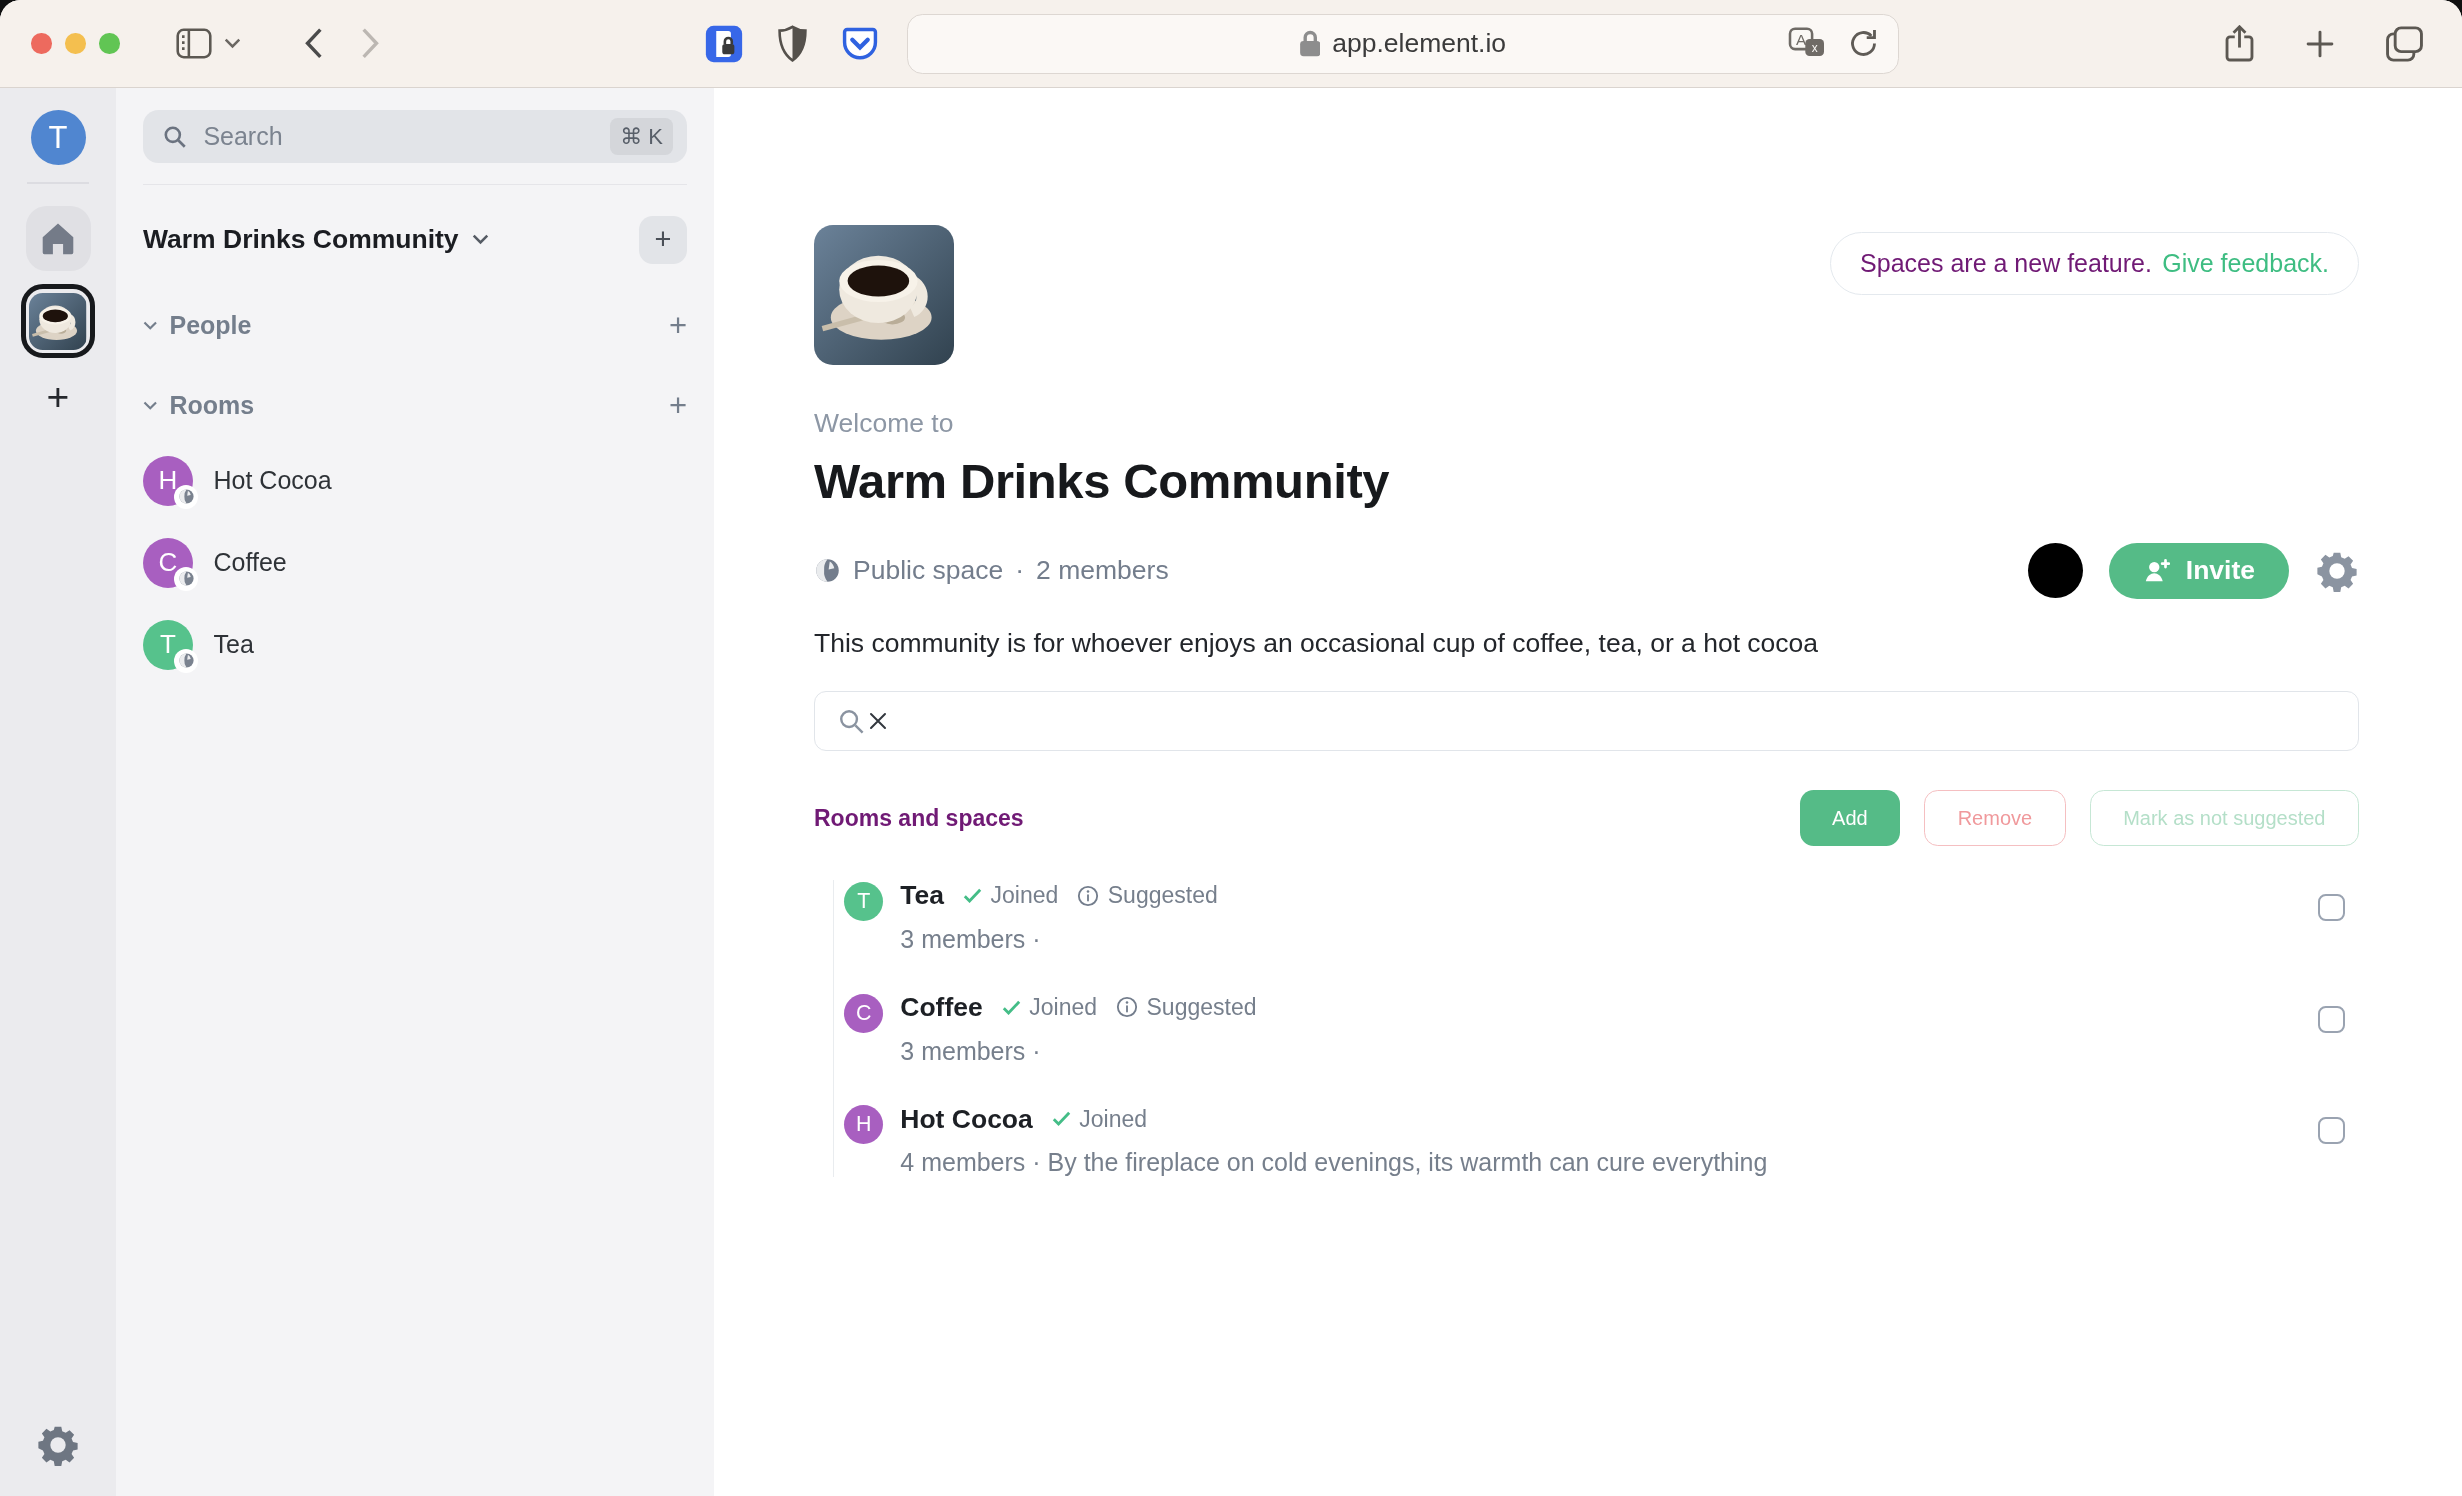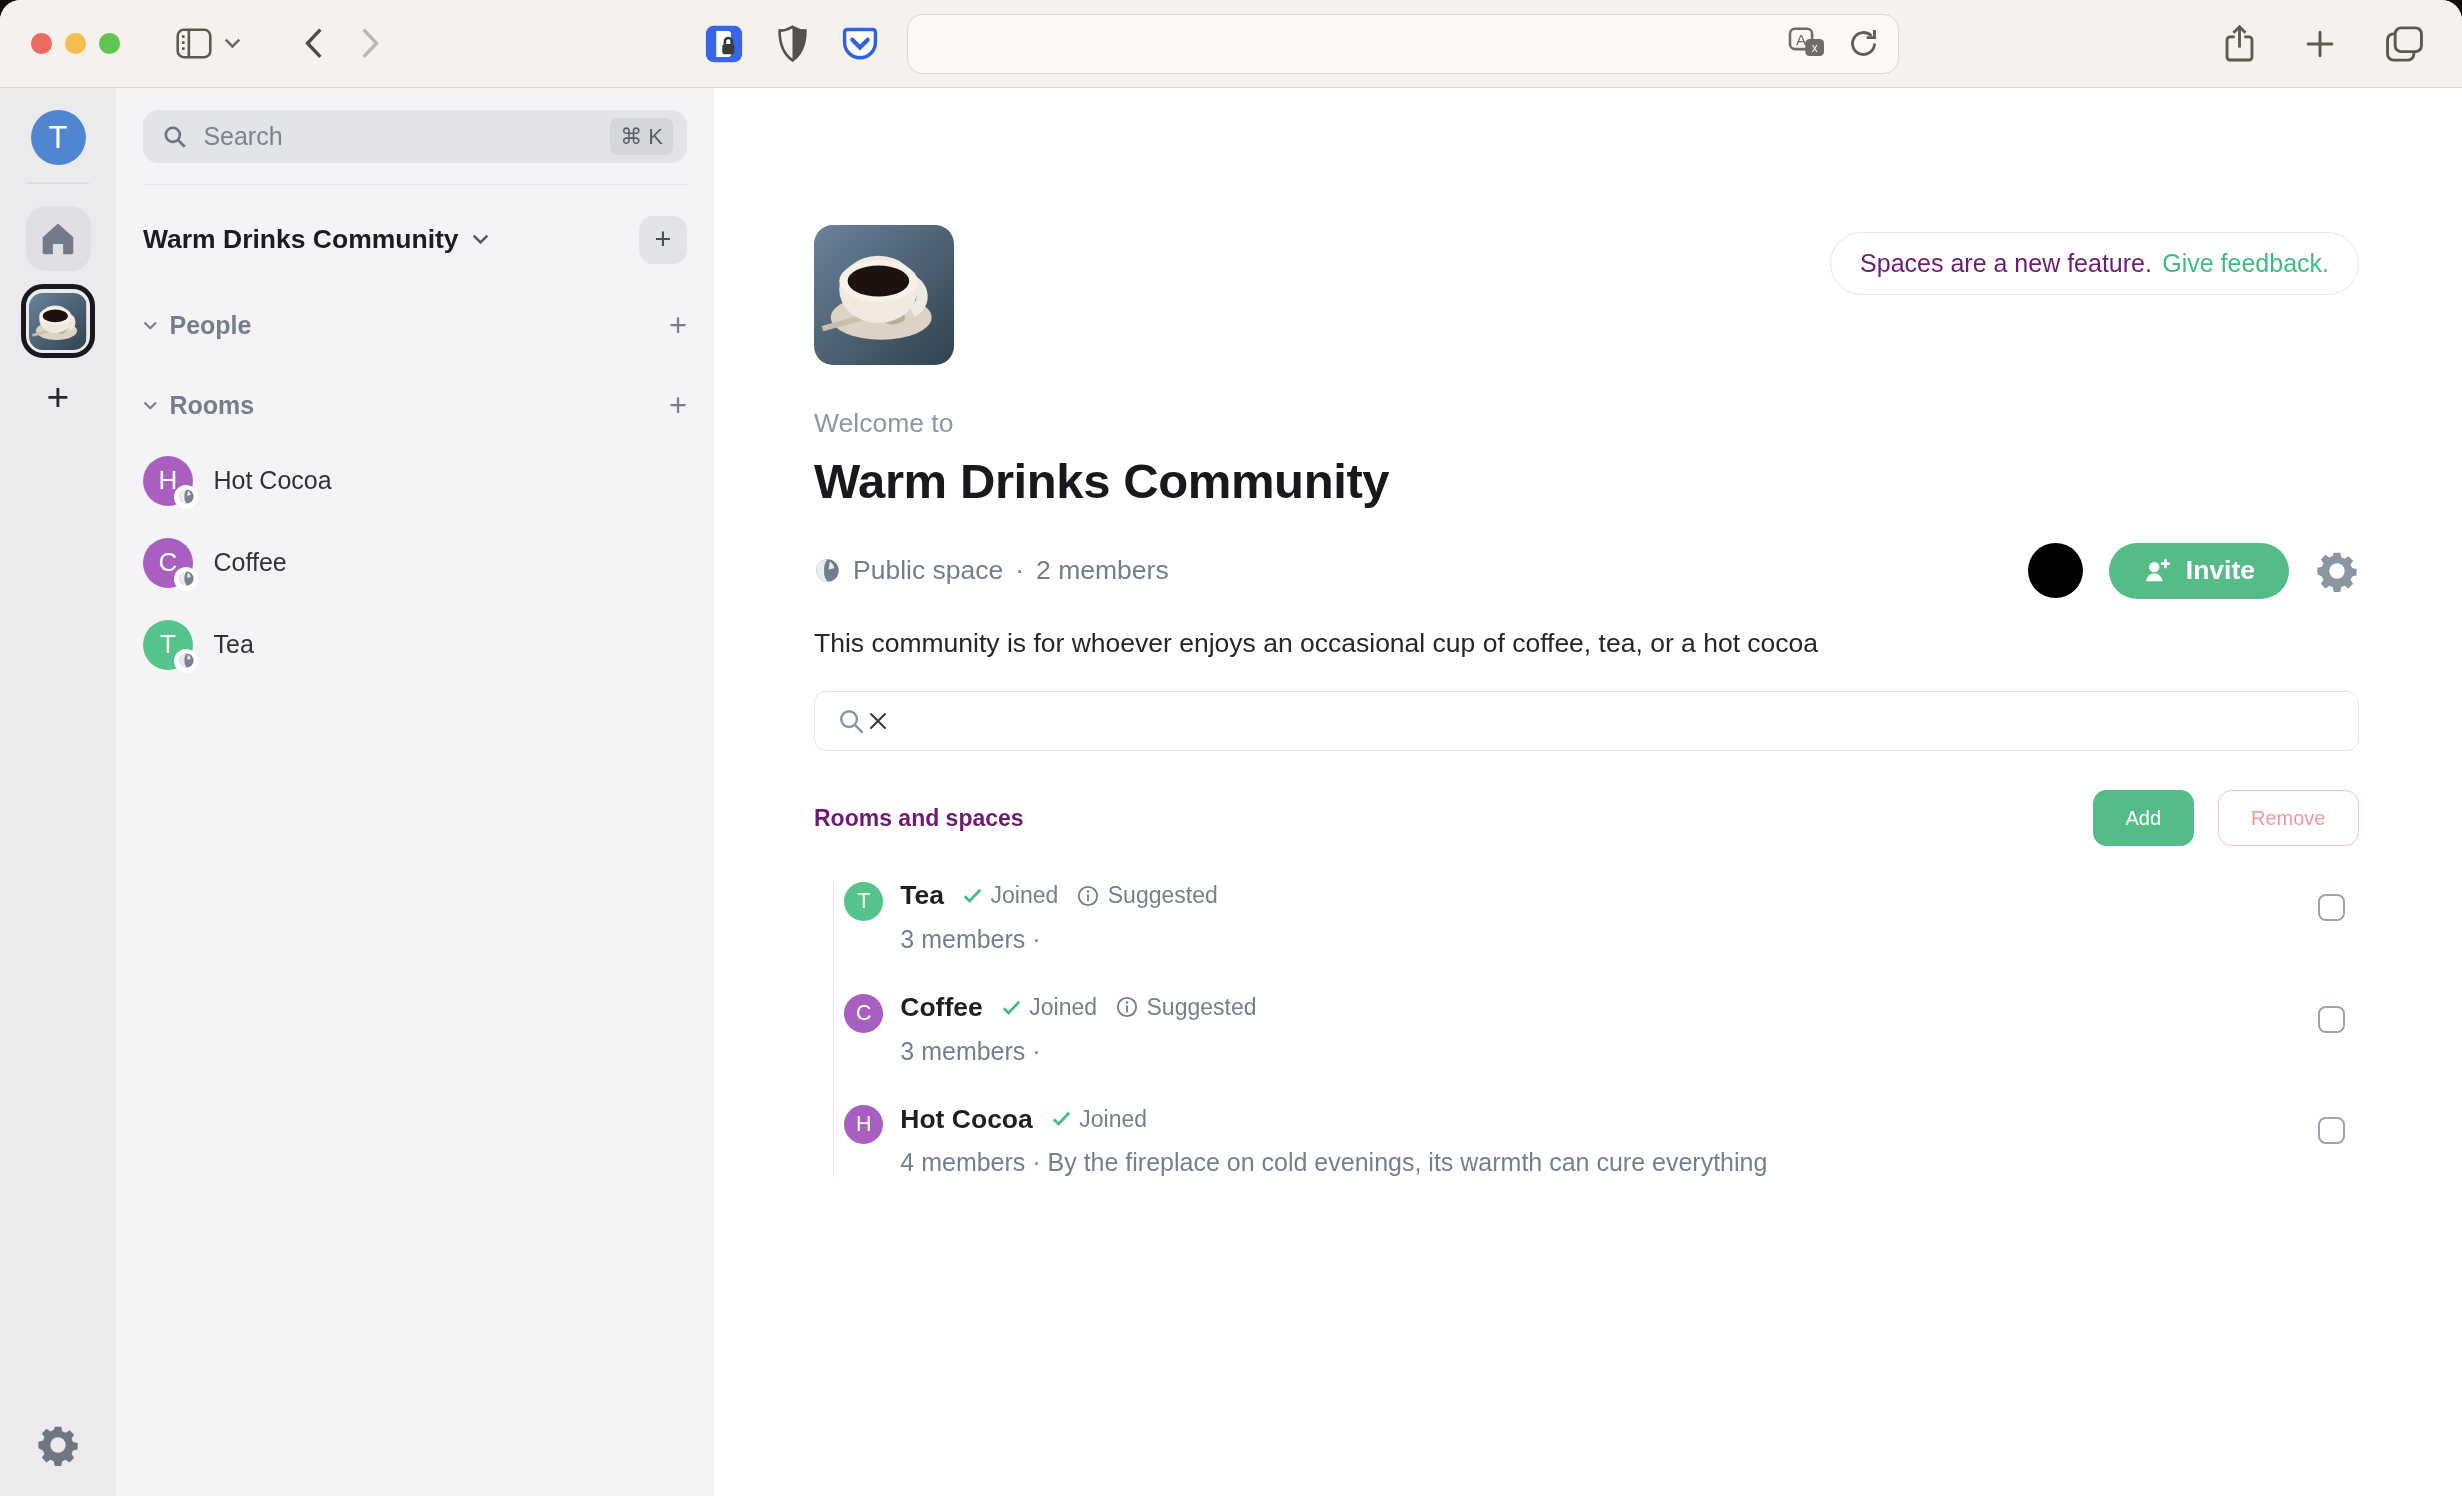--- a/index.html
+++ b/index.html
@@ -160,20 +160,29 @@
       </span>
       <span class="tb-icon">
         <svg width="36" height="36" viewBox="0 0 42 42">
             <path d="M6 4h30a3 3 0 0 1 3 3v12a18 18 0 0 1-36 0V7a3 3 0 0 1 3-3z" fill="#fff" stroke="#2f62e0" stroke-width="4"></path>
           <path d="M12 16l9 9 9-9" fill="none" stroke="#2f62e0" stroke-width="5" stroke-linecap="round"></path>
           </svg>
       </span>
     </div>
 
     <div class="urlbar">
+      <div class="url-center">
+        <span>
+          <svg width="20.5" height="27" viewBox="0 0 24 32">
+              <rect y="13" width="24" height="18" rx="4" fill="#8d8d8d"></rect>
+              <path d="M6 13V9a6 6 0 0 1 12 0v4" stroke="#8d8d8d" stroke-width="4" fill="none"></path>
+            </svg>
+        </span>
+        <span>app.element.io</span>
+      </div>
       <div class="url-right">
         <span>
           <svg width="38" height="34" viewBox="0 0 44 40">
             <rect x="2" y="2" width="26" height="24" rx="6" fill="#faf8f5" stroke="#6f6b66" stroke-width="3"></rect>
             <text x="15" y="21" font-size="18" fill="#6f6b66" text-anchor="middle" font-family="Liberation Sans">A</text>
             <rect x="20" y="14" width="22" height="20" rx="5" fill="#6f6b66"></rect>
             <text x="31" y="29" font-size="14" fill="#faf8f5" text-anchor="middle" font-family="Liberation Sans">x</text>
           </svg>
         </span>
         <span>
@@ -399,20 +408,21 @@
               <path d="M5 5l14 14M19 5L5 19"></path>
             </svg>
         </span>
       </div>
 
       <div class="rooms-head">
         <span class="rooms-title">Rooms and spaces</span>
         <div class="actions">
           <div class="btn add">Add</div>
           <div class="btn remove">Remove</div>
+          <div class="btn mark">Mark as not suggested</div>
         </div>
       </div>
 
       <div class="rows">
 
         <div class="row">
           <span class="m-avatar" style="background-color: rgb(86, 194, 140);">T</span>
           <div class="row-body">
             <div class="row-line1">
               <span class="row-name">Tea</span>

